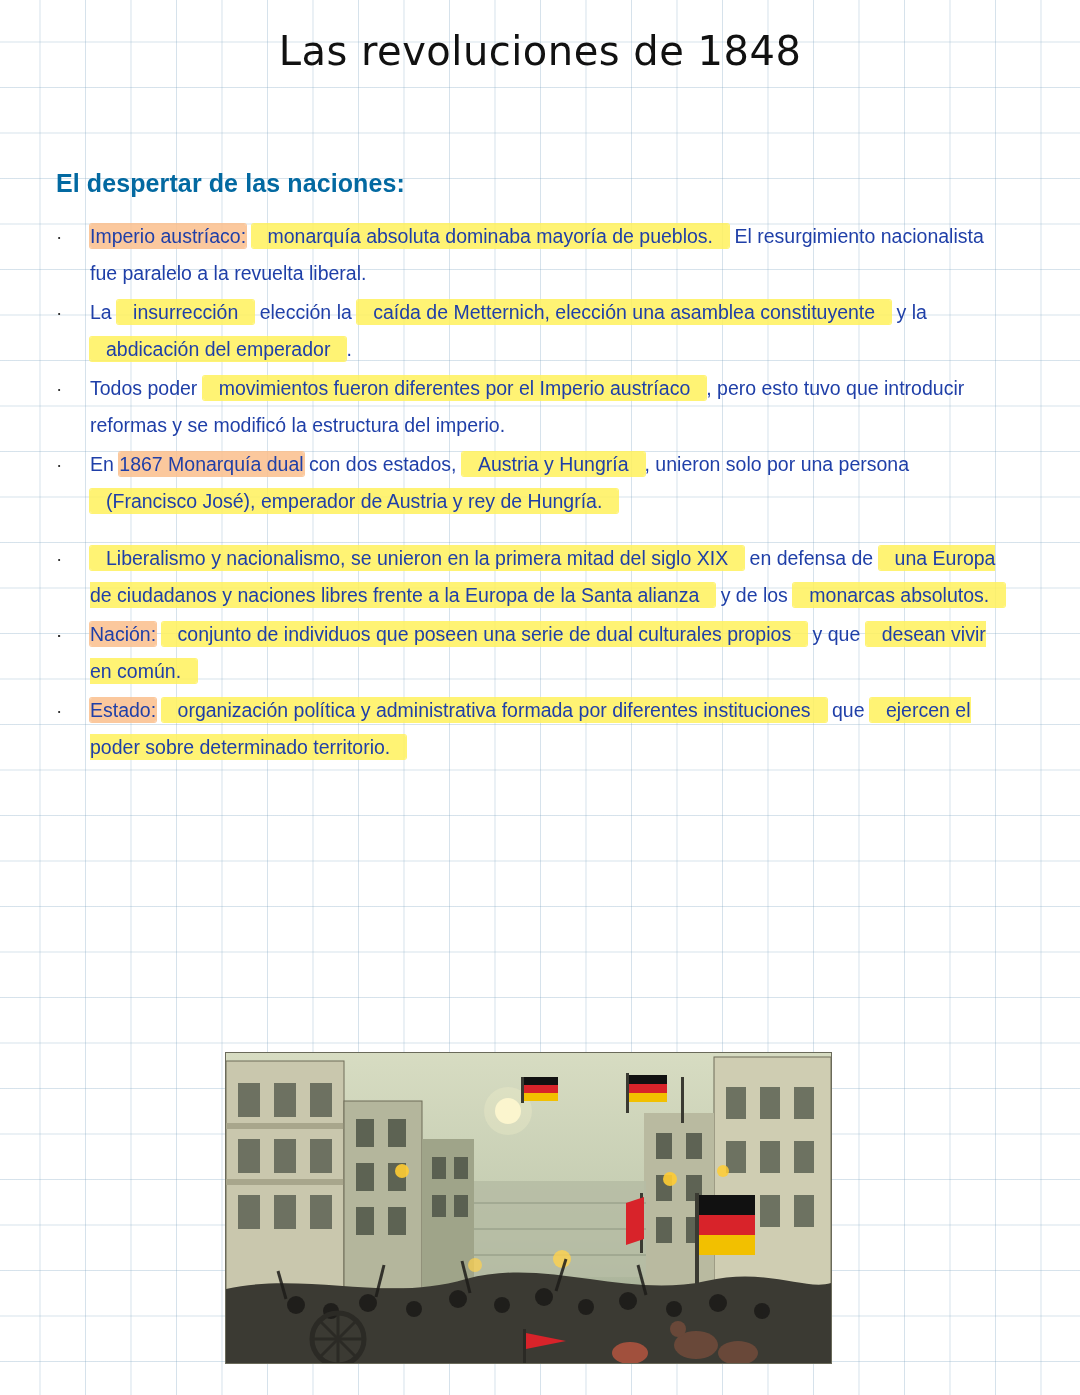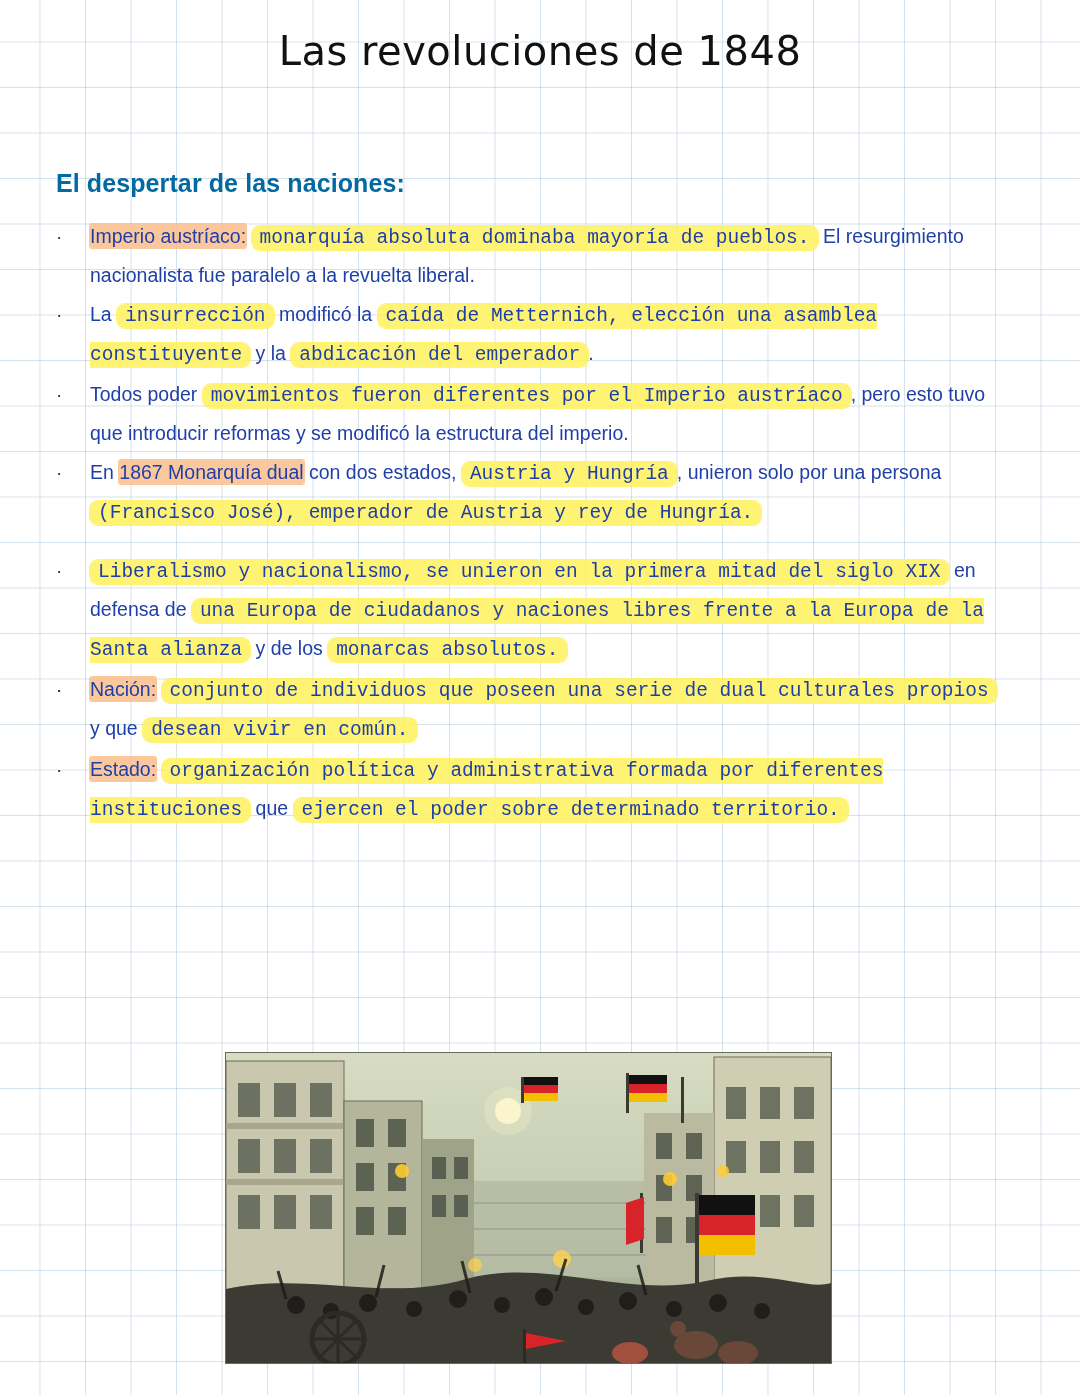--- a/index.html
+++ b/index.html
@@ -76,23 +76,22 @@
     top: 0;
     color: #333;
     font-size: 19px;
     line-height: 37px;
   }
 
   
   .hl-y {
     background: rgba(255, 241, 92, 0.85);
     box-shadow: 0 0 0 1px rgba(255,241,92,0.85);
-    border-radius: 8px;
-    padding: 1px 8px;
-    font-family: Liberation Mono, monospace;
+    border-radius: 2px;
+    padding: 1px 16px;
   }
   .hl-o {
     background: rgba(250, 190, 140, 0.85);
     box-shadow: 0 0 0 1px rgba(250,190,140,0.85);
     border-radius: 2px;
     padding: 1px 0;
   }
 
   .figure {
     position: absolute;
@@ -111,21 +110,21 @@
 
 <div id="page"></div>
 
 <div id="content">
 
   <h1 class="title">Las revoluciones de 1848</h1>
 
   <h2 class="section-head first">El despertar de las naciones:</h2>
   <ul class="bullets" id="list-0">
       <li><span class="dot">·</span><span class="hl-o">Imperio austríaco:</span><span> </span><span class="hl-y">monarquía absoluta dominaba mayoría de pueblos.</span><span> El resurgimiento nacionalista fue paralelo a la revuelta liberal.</span></li>
-      <li><span class="dot">·</span><span>La </span><span class="hl-y">insurrección</span><span> modificó la </span><span class="hl-y">caída de Metternich, elección una asamblea constituyente</span><span> y la </span><span class="hl-y">abdicación del emperador</span><span>.</span></li>
+      <li><span class="dot">·</span><span>La </span><span class="hl-y">insurrección</span><span> elección la </span><span class="hl-y">caída de Metternich, elección una asamblea constituyente</span><span> y la </span><span class="hl-y">abdicación del emperador</span><span>.</span></li>
       <li><span class="dot">·</span><span>Todos poder </span><span class="hl-y">movimientos fueron diferentes por el Imperio austríaco</span><span>, pero esto tuvo que introducir reformas y se modificó la estructura del imperio.</span></li>
       <li><span class="dot">·</span><span>En </span><span class="hl-o">1867 Monarquía dual</span><span> con dos estados, </span><span class="hl-y">Austria y Hungría</span><span>, unieron solo por una persona </span><span class="hl-y">(Francisco José), emperador de Austria y rey de Hungría.</span></li>
     </ul>
 
   <ul class="bullets" id="list-1">
       <li><span class="dot">·</span><span class="hl-y">Liberalismo y nacionalismo, se unieron en la primera mitad del siglo XIX</span><span> en defensa de </span><span class="hl-y">una Europa de ciudadanos y naciones libres frente a la Europa de la Santa alianza</span><span> y de los </span><span class="hl-y">monarcas absolutos.</span></li>
       <li><span class="dot">·</span></li>
       <li><span class="dot">·</span><span class="hl-o">Nación:</span><span> </span><span class="hl-y">conjunto de individuos que poseen una serie de dual culturales propios</span><span> y que </span><span class="hl-y">desean vivir en común.</span></li>
       <li><span class="dot">·</span><span class="hl-o">Estado:</span><span> </span><span class="hl-y">organización política y administrativa formada por diferentes instituciones</span><span> que </span><span class="hl-y">ejercen el poder sobre determinado territorio.</span></li>
     </ul>

